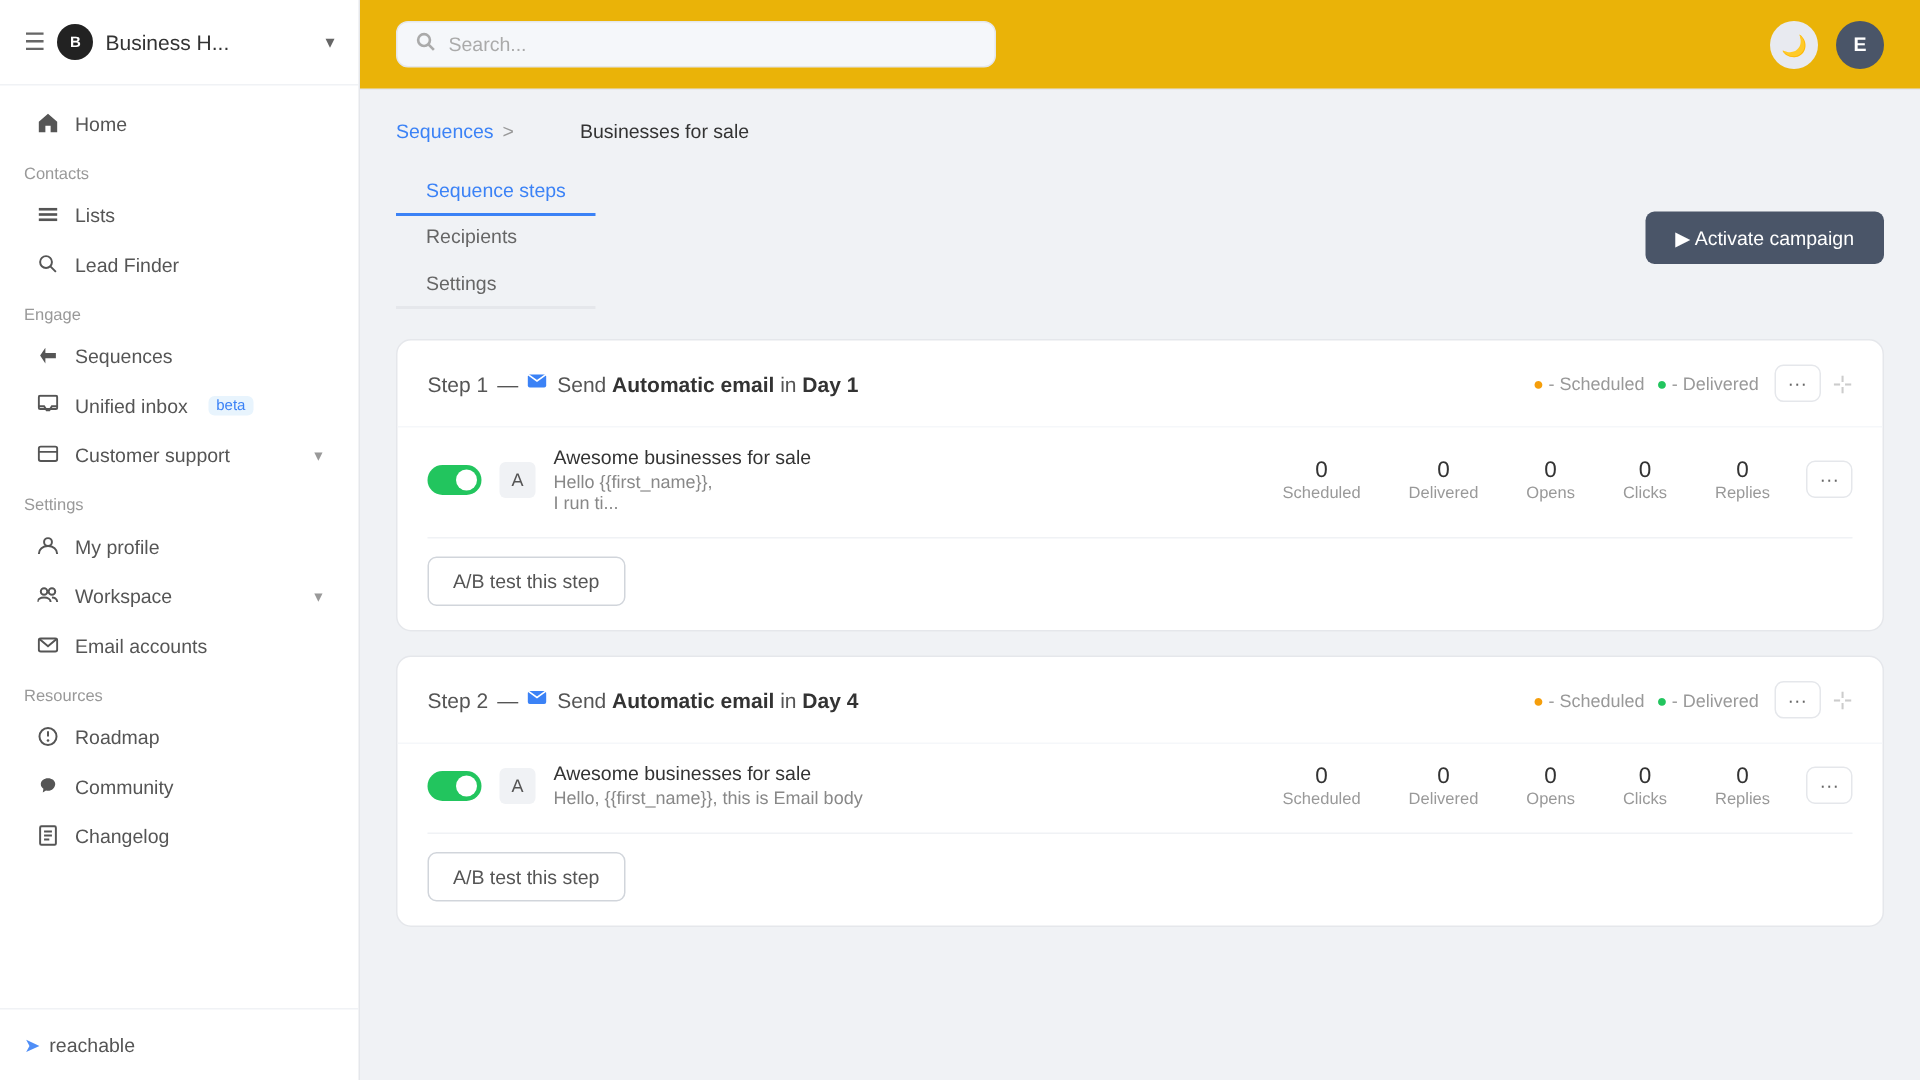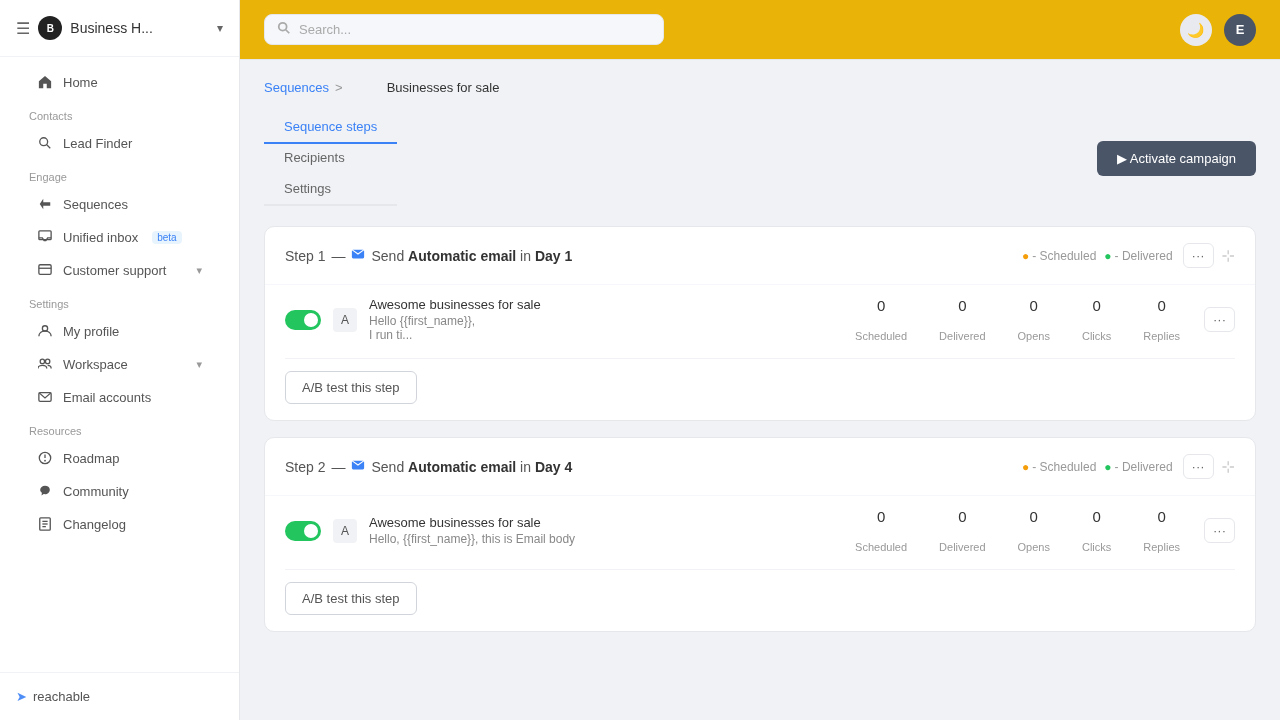--- a/index.html
+++ b/index.html
@@ -8,21 +8,21 @@
     .app-container { display: flex; height: 720px; width: 1280px; overflow: hidden; background: #f0f2f5; }
 
     
     .sidebar { width: 240px; background: #fff; border-right: 1px solid #e5e7eb; display: flex; flex-direction: column; padding: 0; flex-shrink: 0; }
     .sidebar-header { display: flex; align-items: center; padding: 16px 16px; border-bottom: 1px solid #f0f2f5; gap: 8px; }
     .hamburger-icon { cursor: pointer; color: #666; font-size: 16px; }
     .brand-avatar { width: 24px; height: 24px; background: #222; border-radius: 50%; display: flex; align-items: center; justify-content: center; color: #fff; font-size: 10px; font-weight: bold; }
     .brand-name { font-size: 14px; font-weight: 500; color: #333; flex: 1; }
     .brand-chevron { color: #666; font-size: 12px; }
 
-    .sidebar-nav { flex: 1; overflow-y: auto; padding: 8px 13px; }
+    .sidebar-nav { flex: 1; overflow-y: auto; padding: 8px 0; }
     .nav-item { display: flex; align-items: center; padding: 8px 16px; gap: 10px; cursor: pointer; color: #555; border-radius: 6px; margin: 1px 8px; }
     .nav-item .nav-icon { width: 16px; height: 16px; display: flex; align-items: center; justify-content: center; flex-shrink: 0; }
     .nav-item .nav-label { font-size: 13px; }
     .nav-section-label { font-size: 11px; color: #999; padding: 8px 16px 4px; font-weight: 500; text-transform: none; margin-top: 4px; }
 
     .beta-badge { background: #e8f4fd; color: #3b82f6; font-size: 10px; padding: 1px 5px; border-radius: 4px; margin-left: 4px; }
     .nav-chevron { font-size: 11px; color: #999; }
 
     .sidebar-footer { padding: 16px; border-top: 1px solid #f0f2f5; display: flex; align-items: center; gap: 6px; color: #555; font-size: 13px; }
     .reachable-icon { color: #4f8ef7; }
@@ -73,21 +73,21 @@
     .toggle-slider { position: absolute; cursor: pointer; top: 0; left: 0; right: 0; bottom: 0; background: #22c55e; border-radius: 20px; transition: 0.3s; }
     .toggle-slider:before { position: absolute; content: ""; height: 14px; width: 14px; left: 3px; bottom: 3px; background: white; border-radius: 50%; transition: 0.3s; transform: translateX(16px); }
 
     .variant-badge { width: 24px; height: 24px; background: #f0f2f5; border-radius: 4px; display: flex; align-items: center; justify-content: center; font-size: 12px; color: #555; font-weight: 500; flex-shrink: 0; }
     .email-info { flex: 1; }
     .email-subject { font-size: 13px; font-weight: 500; color: #333; margin-bottom: 2px; }
     .email-preview { font-size: 12px; color: #888; }
     .email-stats { display: flex; gap: 32px; }
     .stat-col { text-align: center; }
     .stat-value { font-size: 15px; font-weight: 500; color: #333; }
-    .stat-label { font-size: 11px; color: #999; margin-top: 16px; }
+    .stat-label { font-size: 11px; color: #999; margin-top: 1px; }
 
     .email-more { margin-left: 12px; }
 
     .ab-test-btn { background: #fff; border: 1px solid #d1d5db; border-radius: 6px; padding: 8px 16px; font-size: 13px; color: #555; cursor: pointer; margin: 12px 20px 16px; }
 
     
     .step-divider { height: 1px; background: #f0f2f5; margin: 0 20px; }
 
     .dot-scheduled { color: #f59e0b; }
     .dot-delivered { color: #22c55e; }
@@ -112,20 +112,30 @@
       <div class="nav-item">
         <span class="nav-icon">
           <svg width="14" height="14" viewBox="0 0 16 16" fill="currentColor">
               <path d="M8 1L1 7v8h5v-5h4v5h5V7L8 1z"></path>
             </svg>
         </span>
         <span class="nav-label">Home</span>
       </div>
 
       <div class="nav-section-label">Contacts</div>
+      <div class="nav-item">
+        <span class="nav-icon">
+          <svg width="14" height="14" viewBox="0 0 16 16" fill="currentColor">
+              <rect x="1" y="3" width="14" height="2"></rect>
+              <rect x="1" y="7" width="14" height="2"></rect>
+              <rect x="1" y="11" width="14" height="2"></rect>
+            </svg>
+        </span>
+        <span class="nav-label">Lists</span>
+      </div>
       <div class="nav-item">
         <span class="nav-icon">
           <svg width="14" height="14" viewBox="0 0 16 16" fill="currentColor">
               <circle cx="6.5" cy="6.5" r="4.5" fill="none" stroke="currentColor" stroke-width="1.5"></circle>
               <line x1="10" y1="10" x2="14" y2="14" stroke="currentColor" stroke-width="1.5"></line>
             </svg>
         </span>
         <span class="nav-label">Lead Finder</span>
       </div>
 

